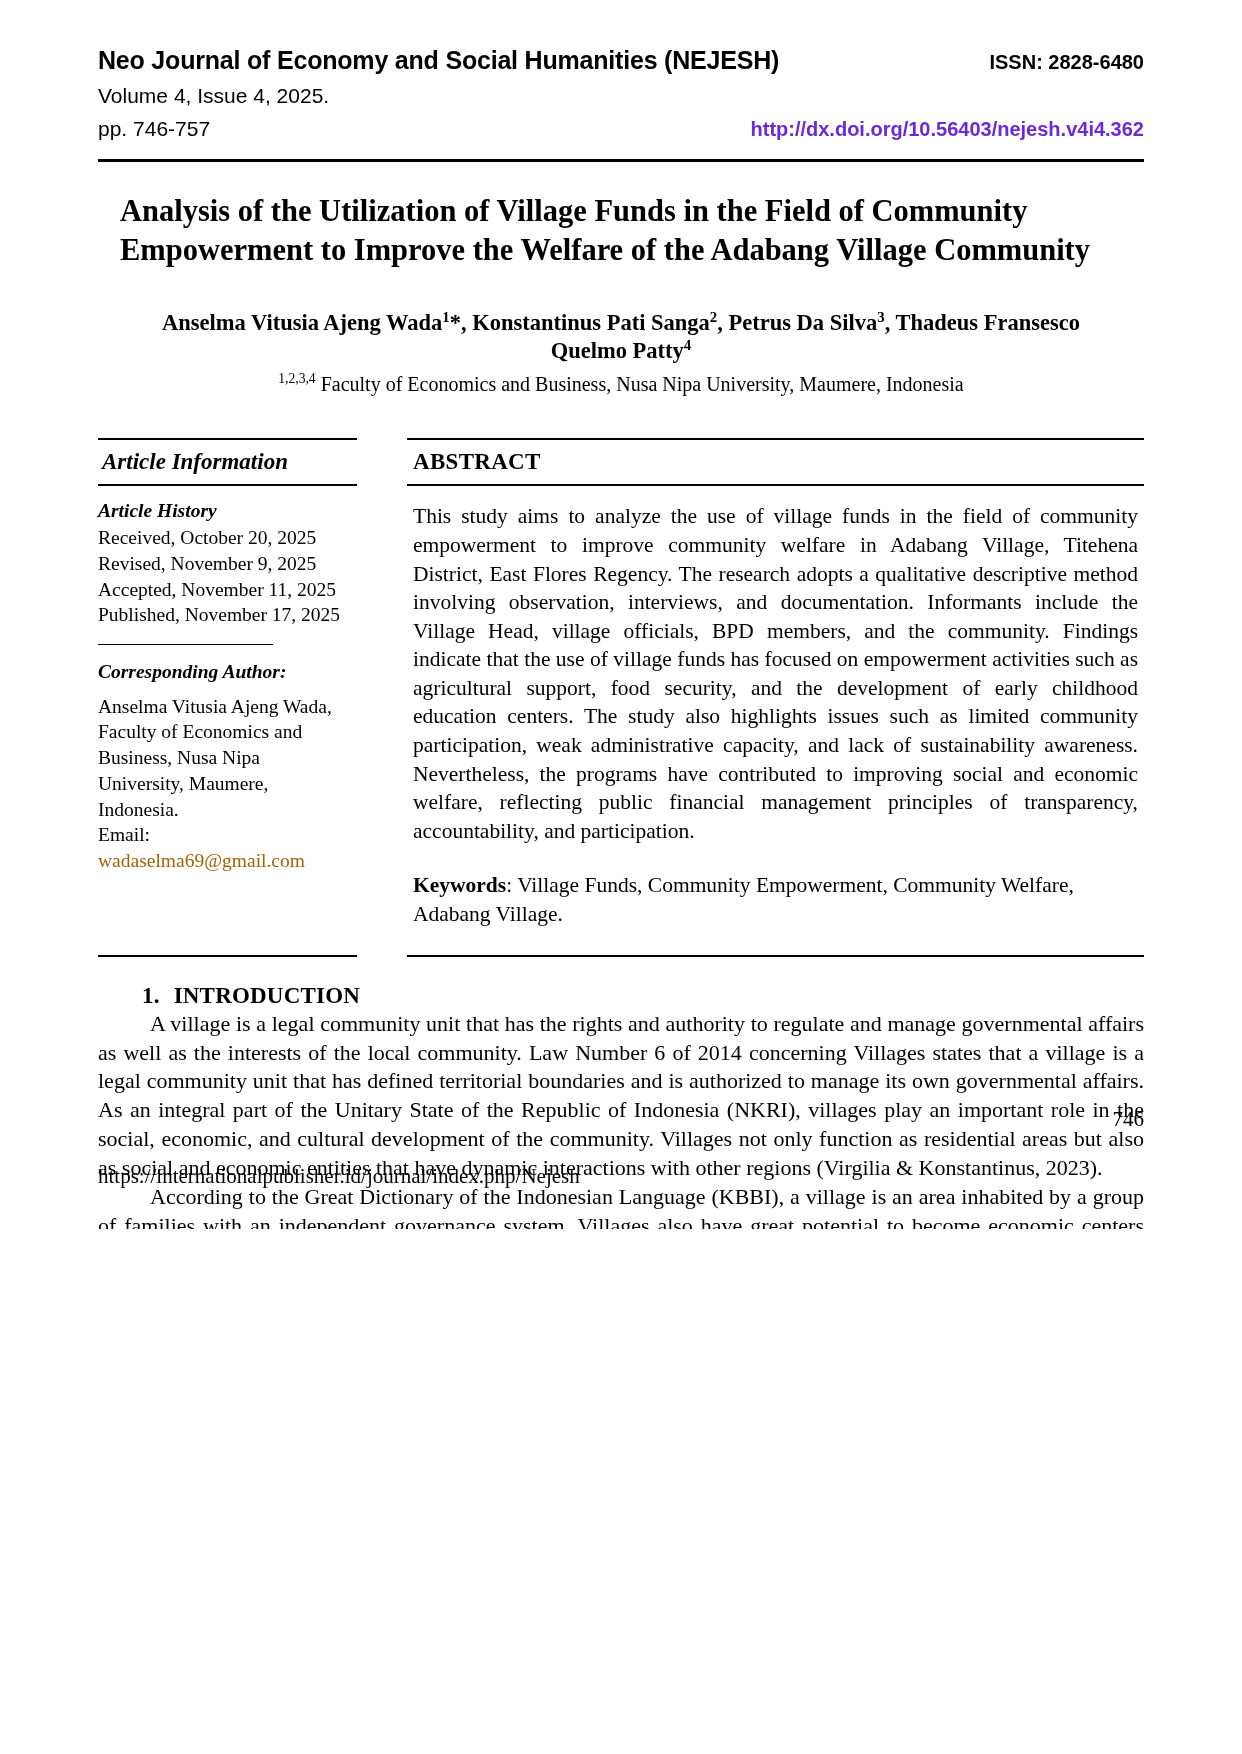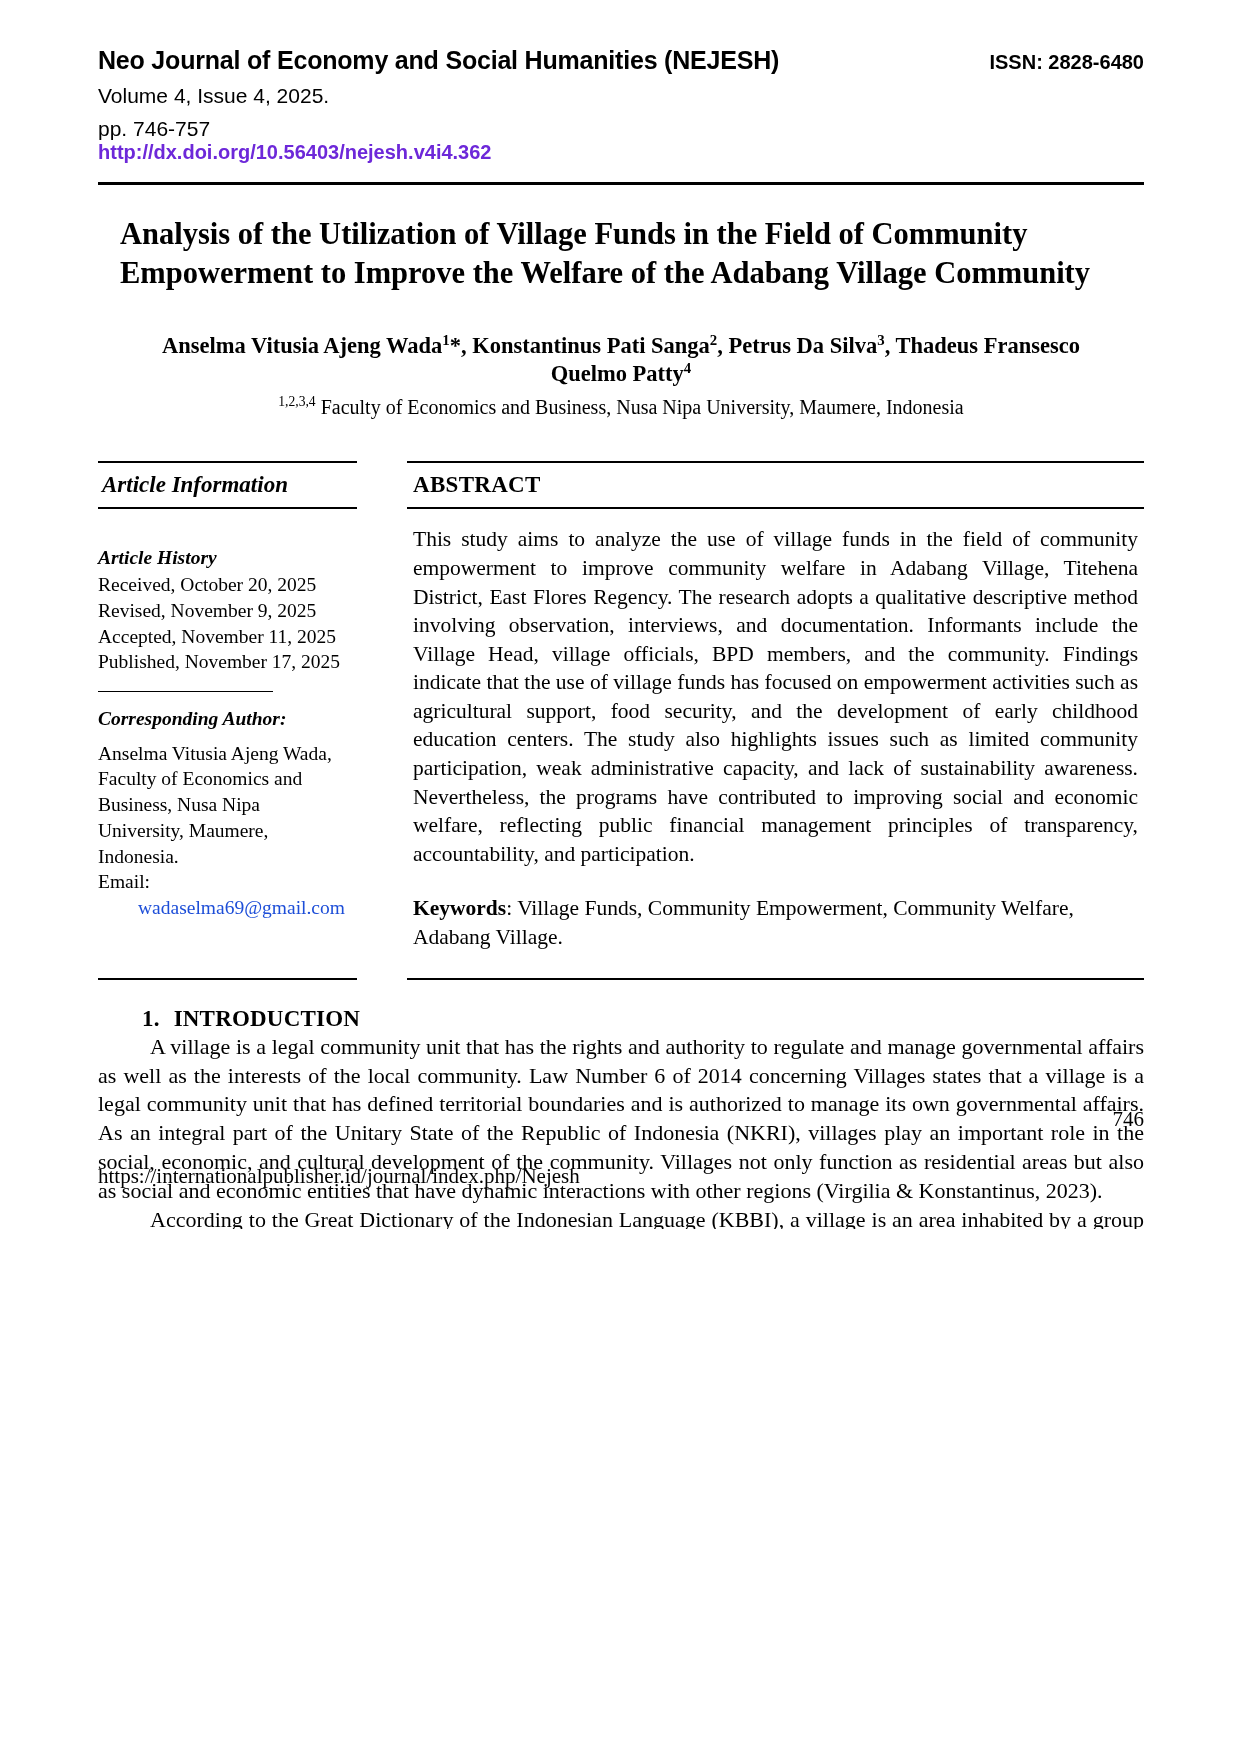--- a/index.html
+++ b/index.html
@@ -49,21 +49,20 @@
   .mast-volume {
     font-family: "Liberation Sans", "DejaVu Sans", sans-serif;
     font-size: 21px;
     margin-top: 9px;
   }
   .mast-row2 {
     display: flex;
     justify-content: space-between;
     align-items: baseline;
     margin-top: 9px;
-    flex-direction: column;
   }
   .mast-pages {
     font-family: "Liberation Sans", "DejaVu Sans", sans-serif;
     font-size: 21px;
   }
   .mast-doi {
     font-family: "Liberation Sans", "DejaVu Sans", sans-serif;
     font-weight: bold;
     font-size: 20px;
     color: #6d28d9;
@@ -160,36 +159,35 @@
     padding: 9px 0 9px 4px;
   }
   .sec-head-right {
     font-weight: bold;
     font-size: 23px;
     padding: 9px 0 9px 6px;
     letter-spacing: 0.3px;
   }
 
   .left-body {
-    padding-top: 36px;
+    padding-top: 12px;
     font-size: 19.5px;
     line-height: 1.32;
   }
   .left-sub {
     font-weight: bold;
     font-style: italic;
     font-size: 19.5px;
     margin-bottom: 1px;
   }
   .left-line { white-space: nowrap; }
   .email-link {
-    color: #1d4ed8;
+    color: #a16207;
     text-decoration: none;
     word-break: break-all;
-    margin-left: 40px;
   }
 
   .abstract-body {
     padding: 16px 6px 0 6px;
     font-size: 21.5px;
     line-height: 1.33;
     text-align: justify;
     text-justify: inter-word;
   }
   .keywords {

